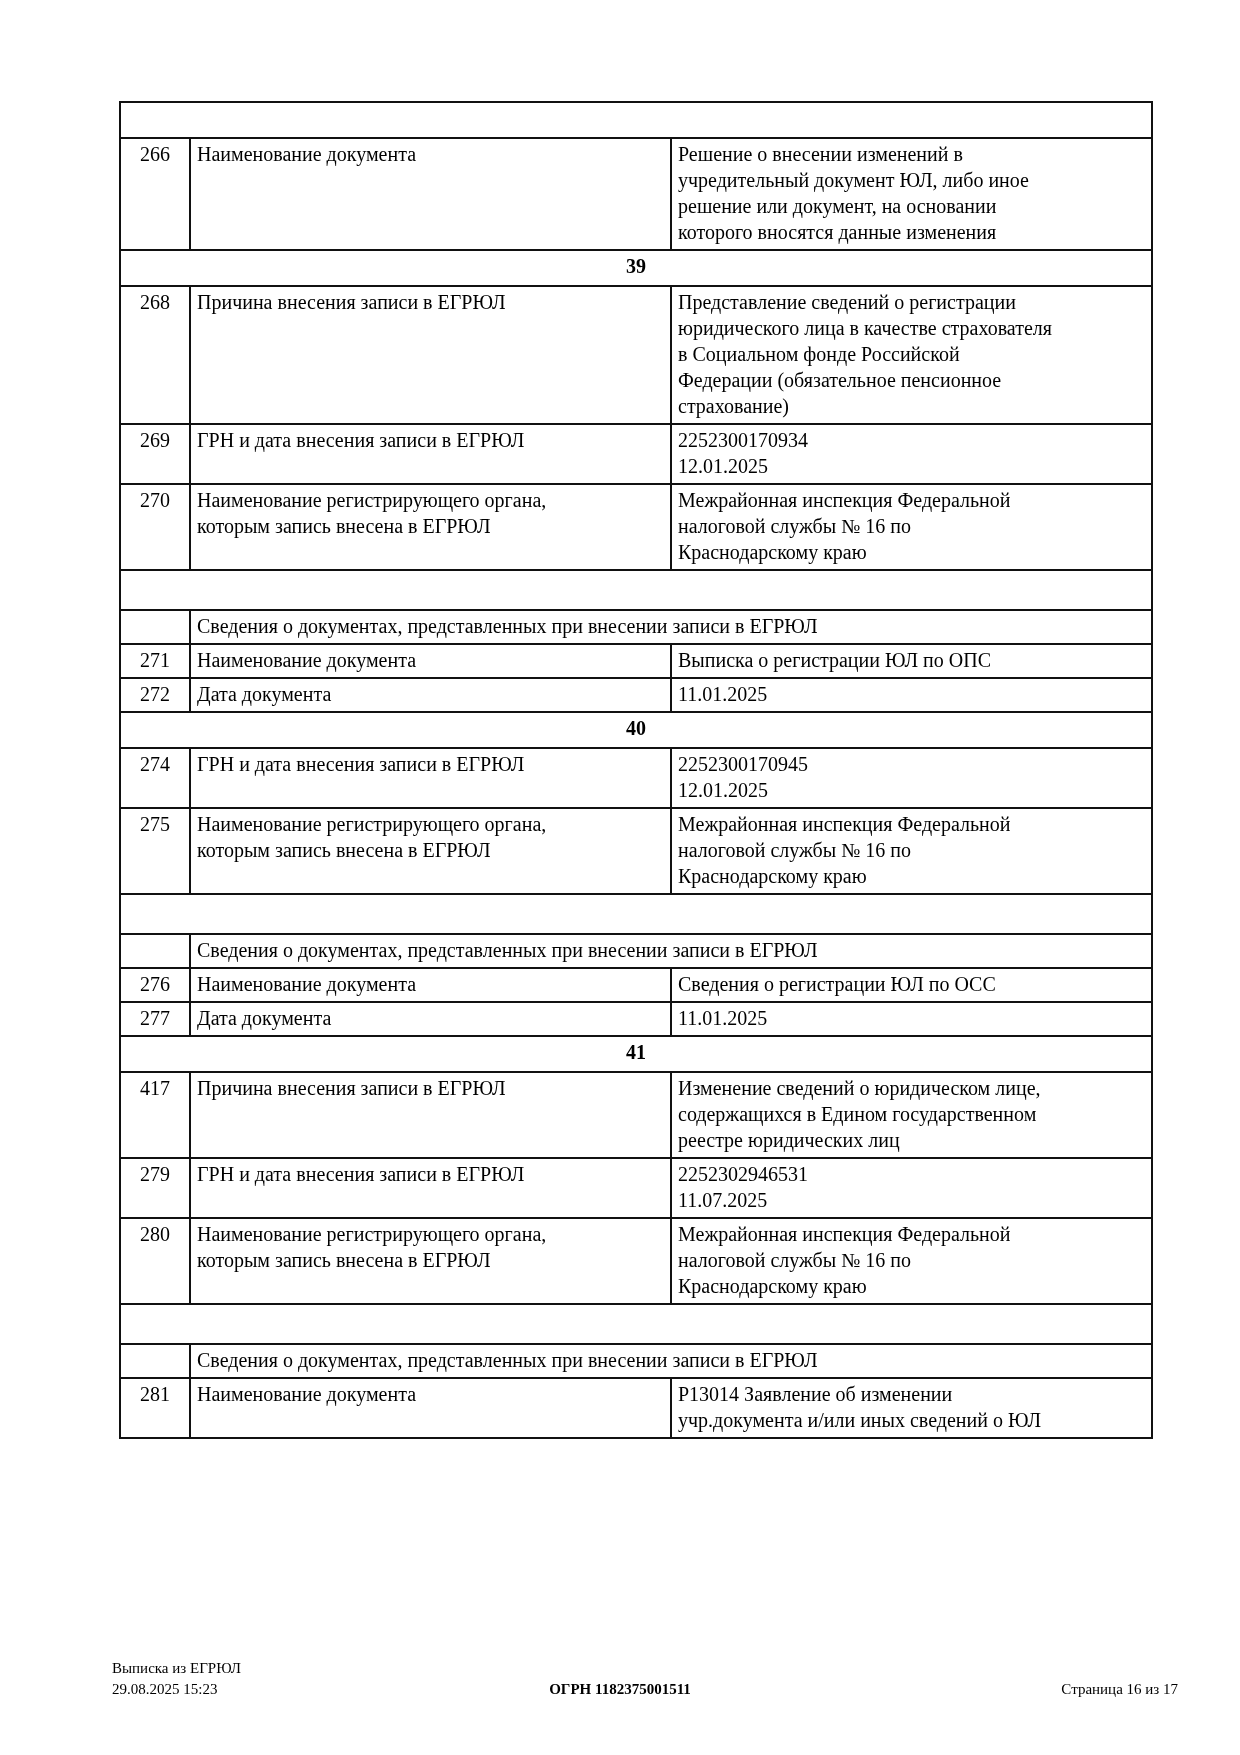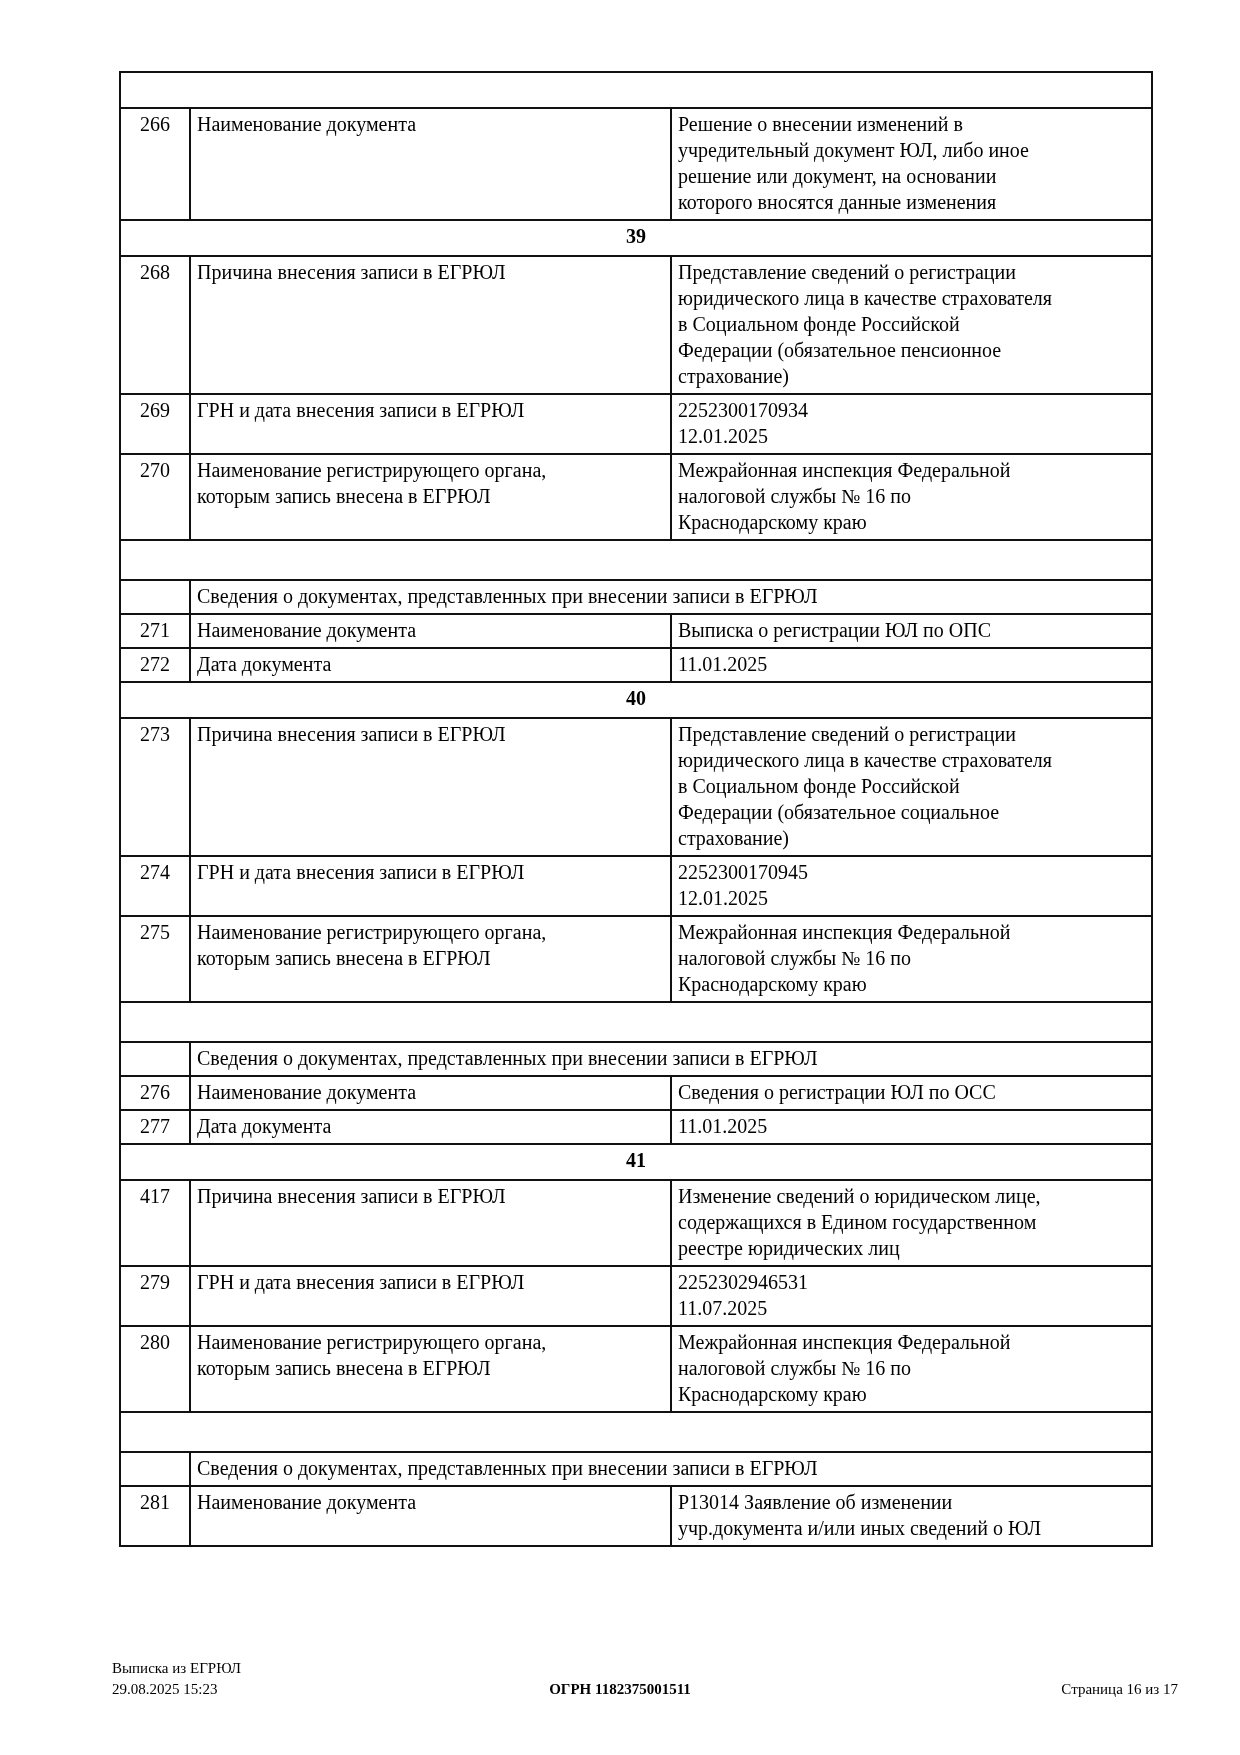--- a/index.html
+++ b/index.html
@@ -8,21 +8,21 @@
     width: 1240px;
     height: 1755px;
     background: #ffffff;
     font-family: "Liberation Serif", serif;
     color: #000000;
     overflow: hidden;
   }
   table.egrul {
     position: absolute;
     left: 119px;
-    top: 71px;
+    top: 101px;
     width: 1032px;
     border-collapse: collapse;
     table-layout: fixed;
   }
   table.egrul col.c-num   { width: 70px; }
   table.egrul col.c-label { width: 481px; }
   table.egrul col.c-value { width: 481px; }
   table.egrul td {
     border: 2px solid #111111;
     font-size: 20px;
@@ -122,29 +122,20 @@
         <td class="num">272</td>
         <td>Дата документа</td>
         <td>11.01.2025</td>
       </tr>
 
       <tr>
           <td class="section" colspan="3">40</td>
         </tr>
 
       <tr>
-        <td class="num">273</td>
-        <td>Причина внесения записи в ЕГРЮЛ</td>
-        <td>Представление сведений о регистрации
-юридического лица в качестве страхователя
-в Социальном фонде Российской
-Федерации (обязательное социальное
-страхование)</td>
-      </tr>
-      <tr>
         <td class="num">274</td>
         <td>ГРН и дата внесения записи в ЕГРЮЛ</td>
         <td>2252300170945
 12.01.2025</td>
       </tr>
       <tr>
         <td class="num">275</td>
         <td>Наименование регистрирующего органа,
 которым запись внесена в ЕГРЮЛ</td>
         <td>Межрайонная инспекция Федеральной

